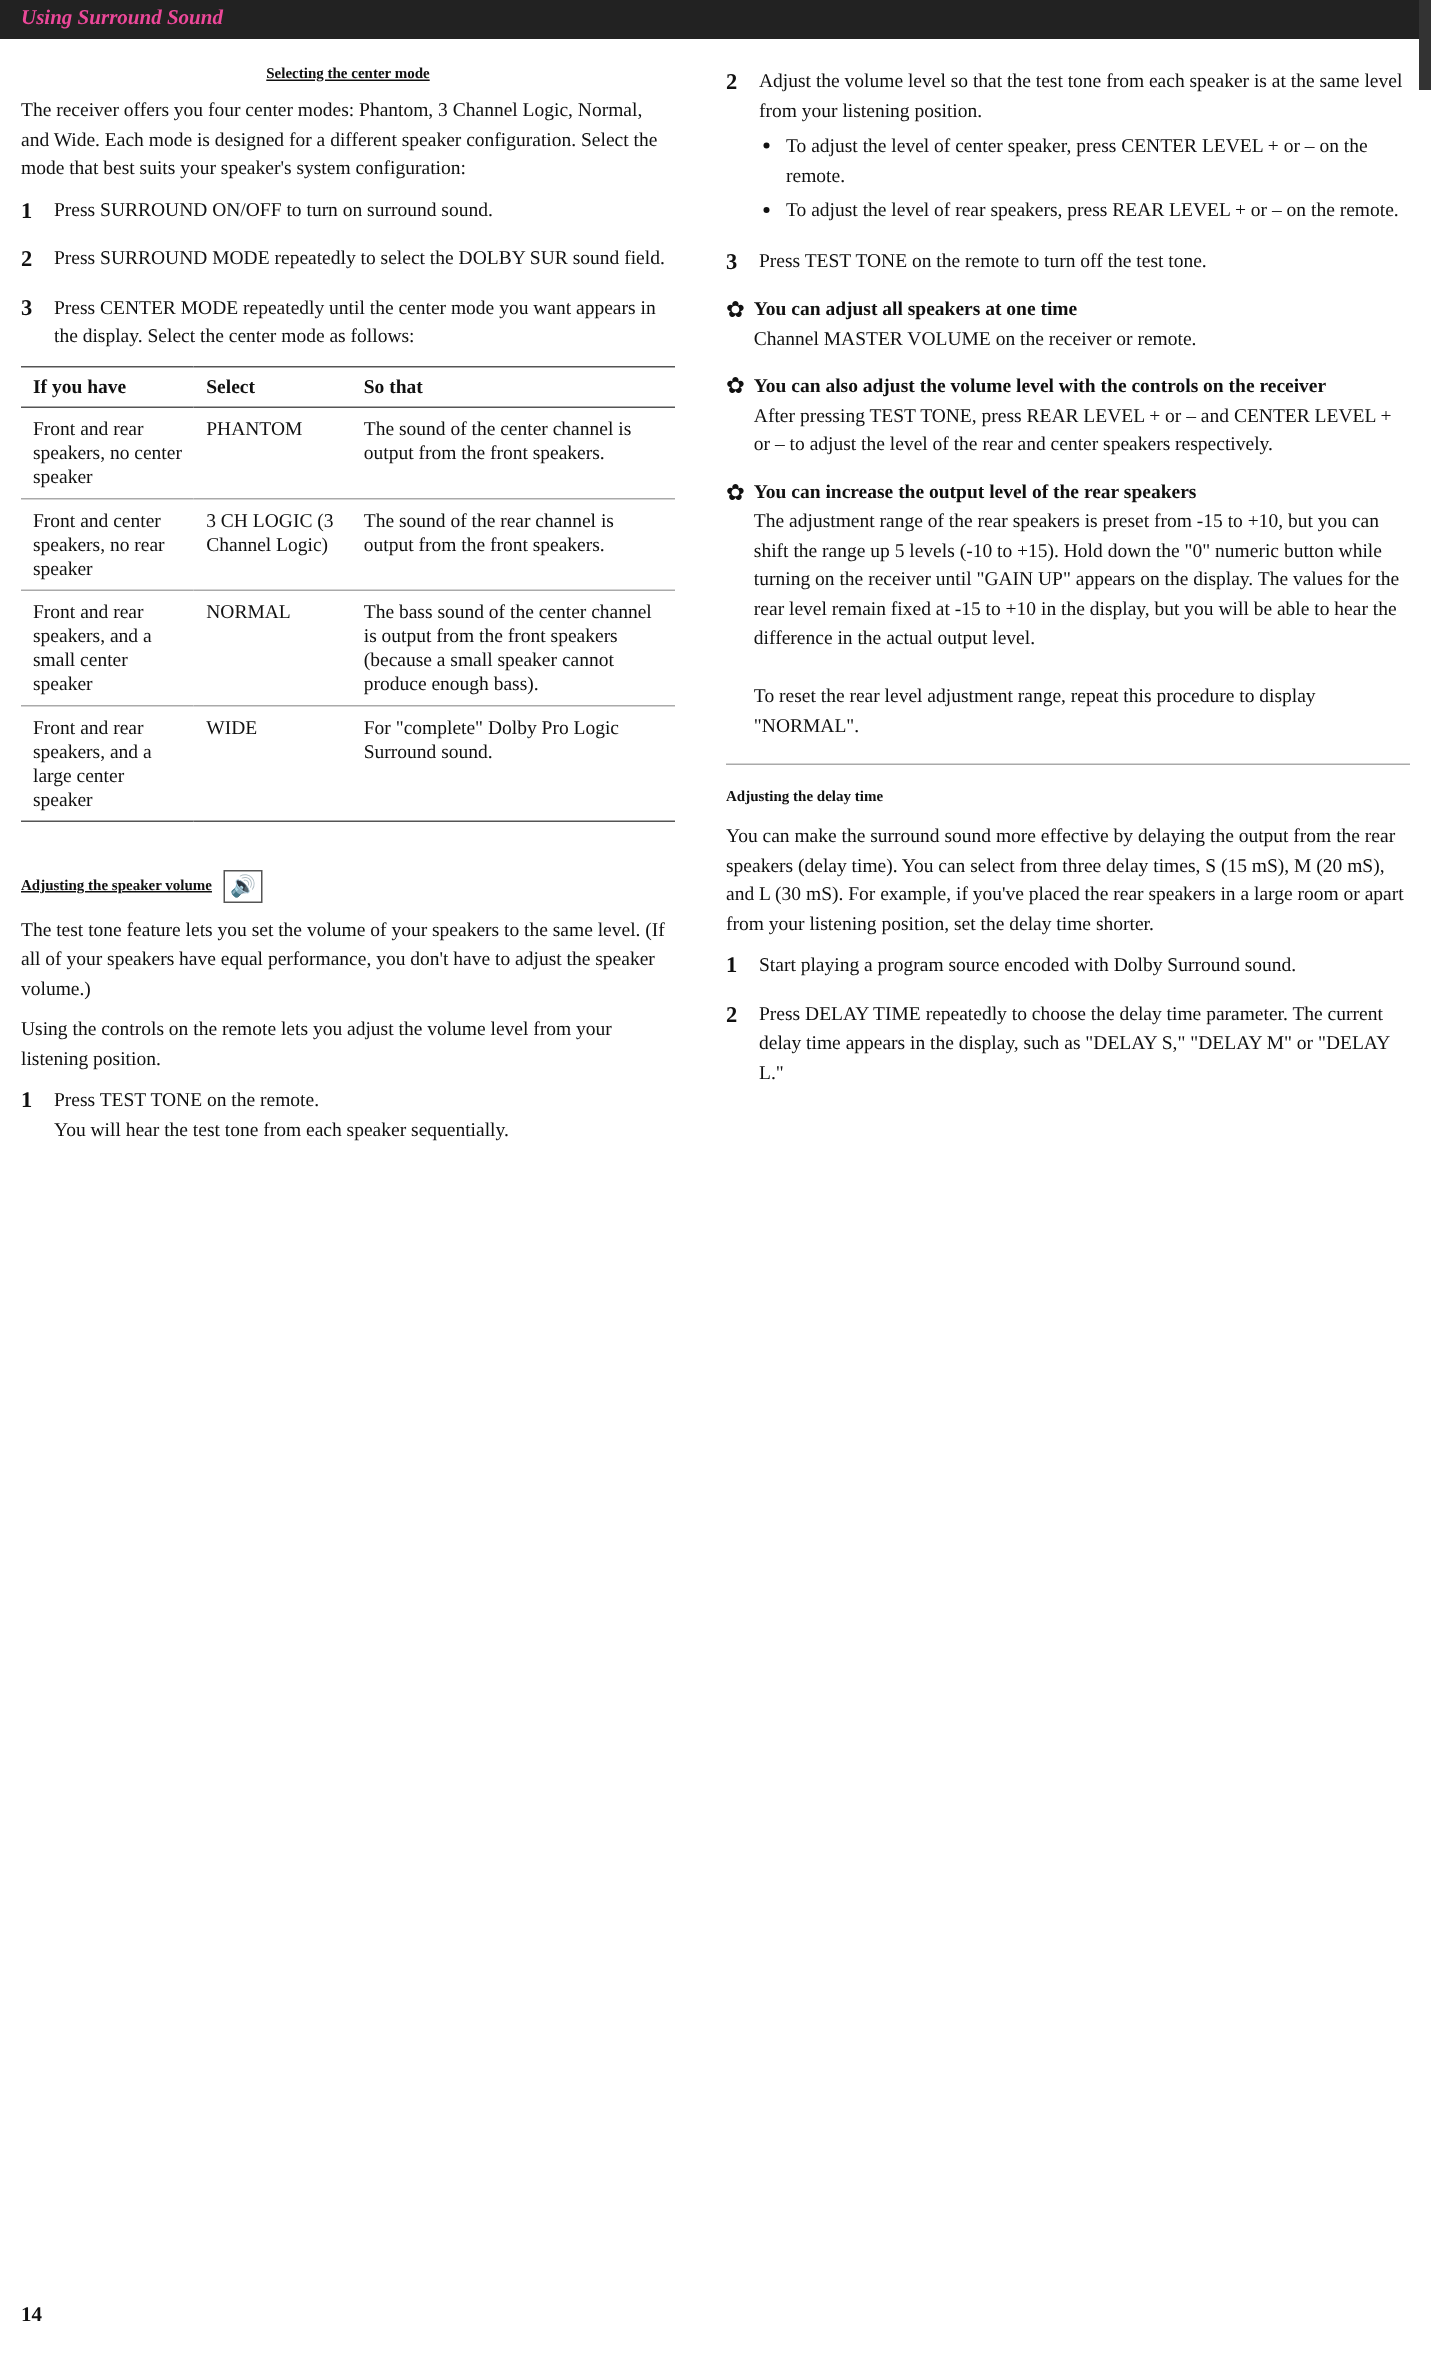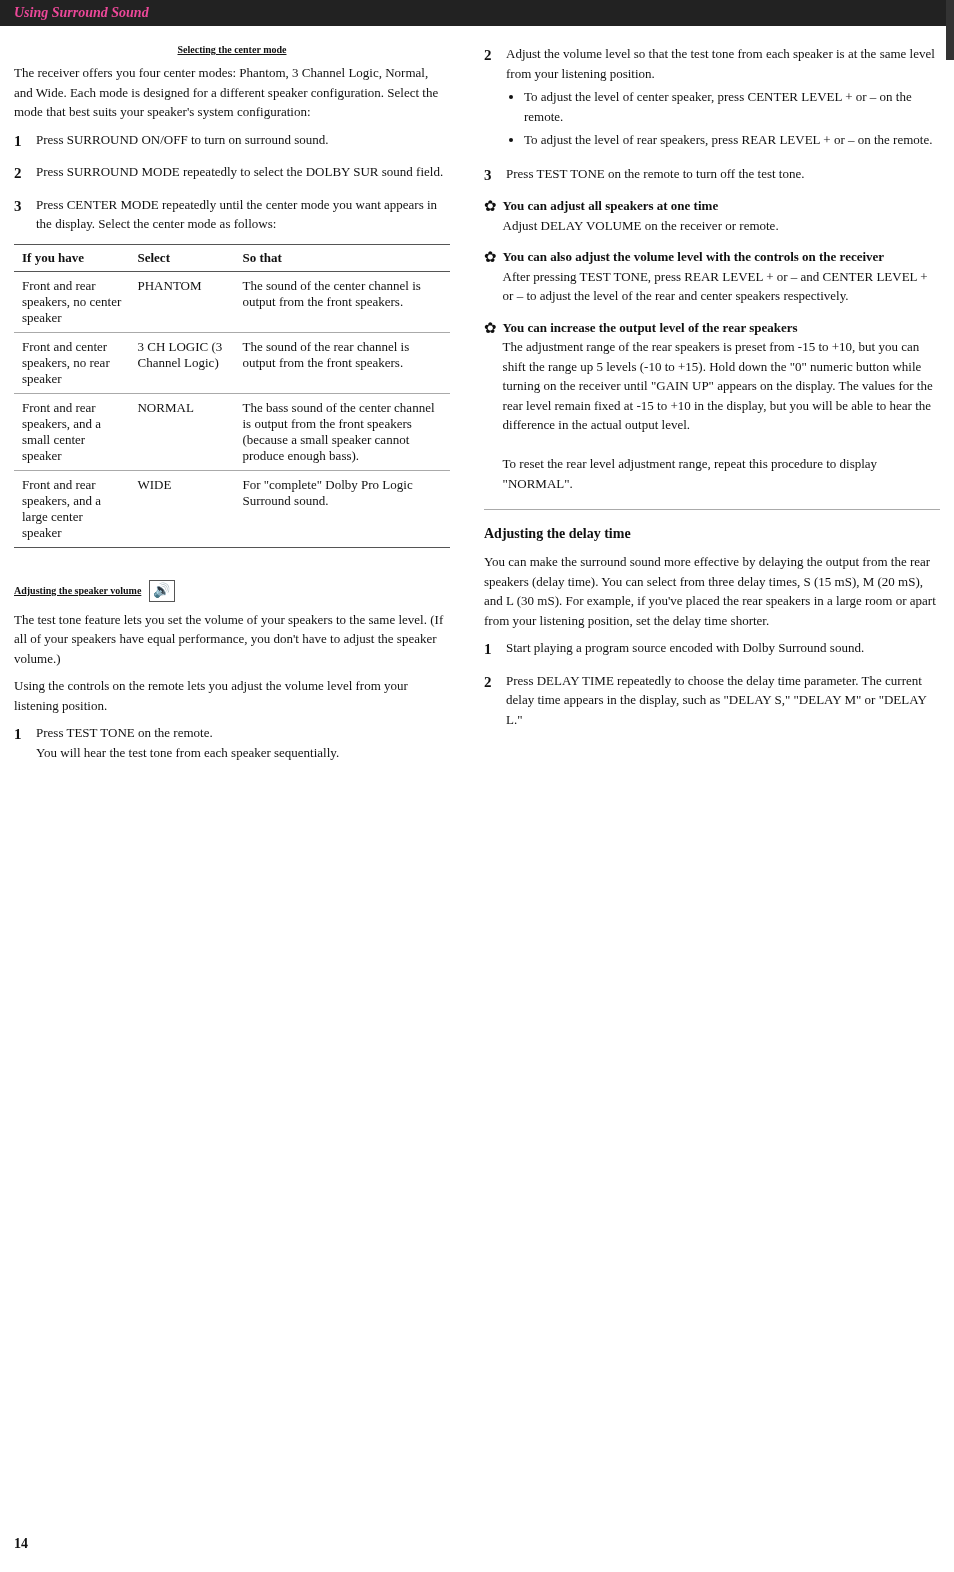--- a/index.html
+++ b/index.html
@@ -62,21 +62,21 @@
 
     h2 {
       font-size: 10px;
       font-weight: bold;
       margin-bottom: 8px;
       text-decoration: underline;
       text-align: center;
     }
 
     h3 {
-      font-size: 14px;
+      font-size: 10px;
       font-weight: bold;
       margin-bottom: 10px;
     }
 
     p {
       font-size: 13px;
       line-height: 1.5;
       margin-bottom: 8px;
     }
 
@@ -308,21 +308,21 @@
         <li>
           <span class="step-num">3</span>
           <span class="step-content">Press TEST TONE on the remote to turn off the test tone.</span>
         </li>
       </ol>
 
       <div class="tip-item">
         <span class="tip-icon">✿</span>
         <div class="tip-content">
           <strong>You can adjust all speakers at one time</strong><br>
-          <span>Adjust DELAY VOLUME on the receiver or remote.</span>
+          <span>Channel MASTER VOLUME on the receiver or remote.</span>
         </div>
       </div>
 
       <div class="tip-item">
         <span class="tip-icon">✿</span>
         <div class="tip-content">
           <strong>You can also adjust the volume level with the controls on the receiver</strong><br>
           <span>After pressing TEST TONE, press REAR LEVEL + or – and CENTER LEVEL + or – to adjust the level of the rear and center speakers respectively.</span>
         </div>
       </div>

